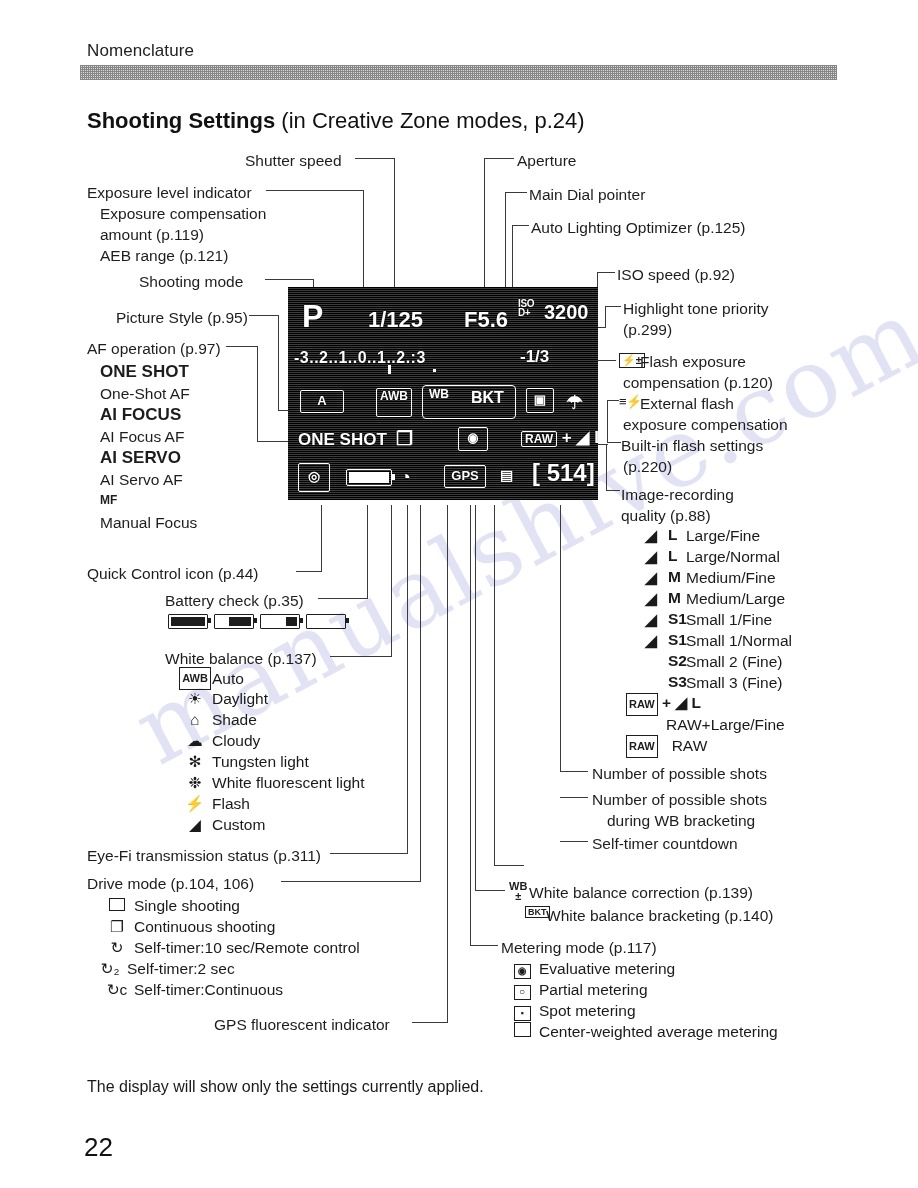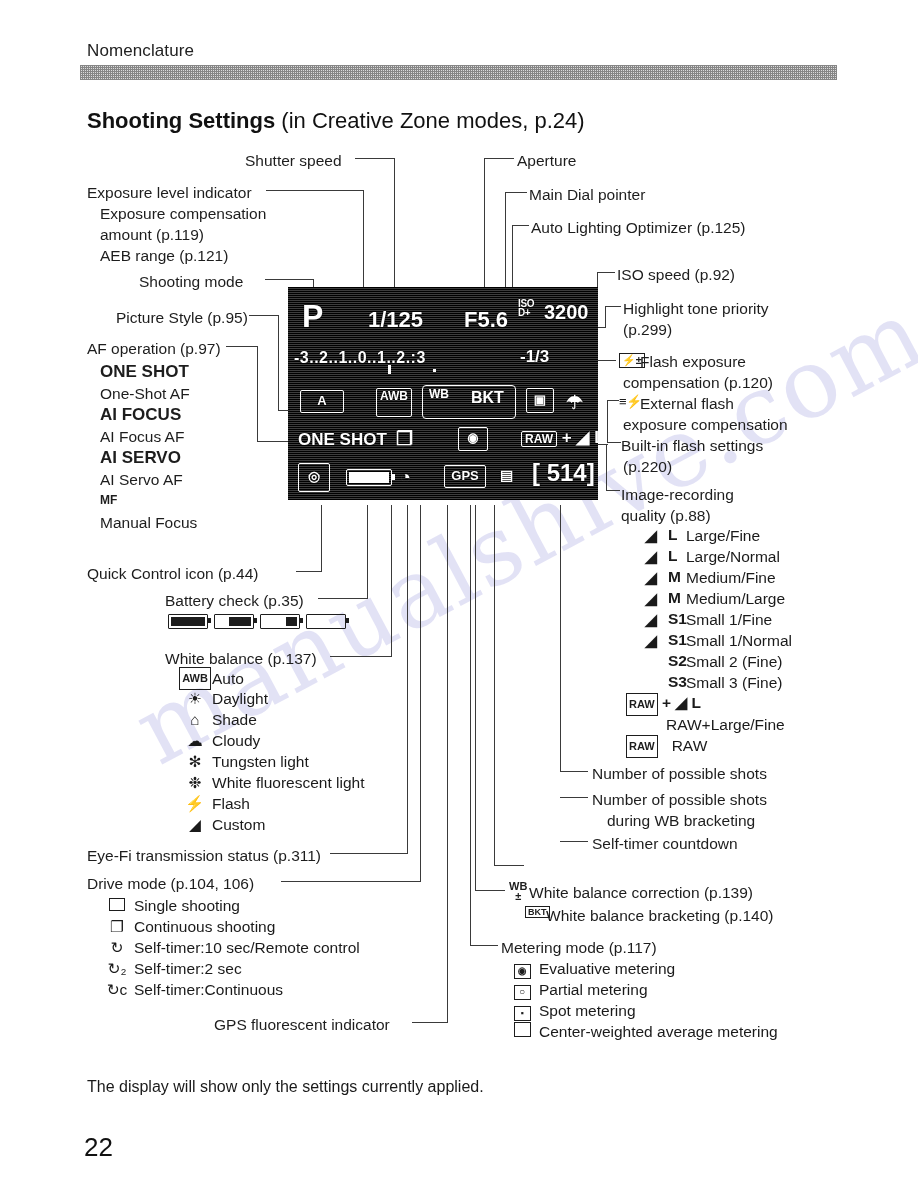--- a/index.html
+++ b/index.html
@@ -244,21 +244,21 @@
 
   <div class="row" style="left:100px;top:894px">
     <span class="gname"><span class="gl glbox" style="display:inline-block;width:14px;height:11px"></span></span><span class="gtxt">Single shooting</span>
   </div>
   <div class="row" style="left:100px;top:915px">
     <span class="gname">❐</span><span class="gtxt">Continuous shooting</span>
   </div>
   <div class="row" style="left:100px;top:936px">
     <span class="gname">↻</span><span class="gtxt">Self-timer:10 sec/Remote control</span>
   </div>
-  <div class="row" style="left:100px;top:957px">
+  <div class="row" style="left:93px;top:957px">
     <span class="gname">↻₂</span><span class="gtxt">Self-timer:2 sec</span>
   </div>
   <div class="row" style="left:100px;top:978px">
     <span class="gname">↻ᴄ</span><span class="gtxt">Self-timer:Continuous</span>
   </div>
 
   <div class="t" style="left:214px;top:1014px">GPS fluorescent indicator</div>
   <div class="ln lh" style="left:412px;top:1022px;width:36px"></div>
   <div class="ln lv" style="left:447px;top:505px;height:518px"></div>
 

